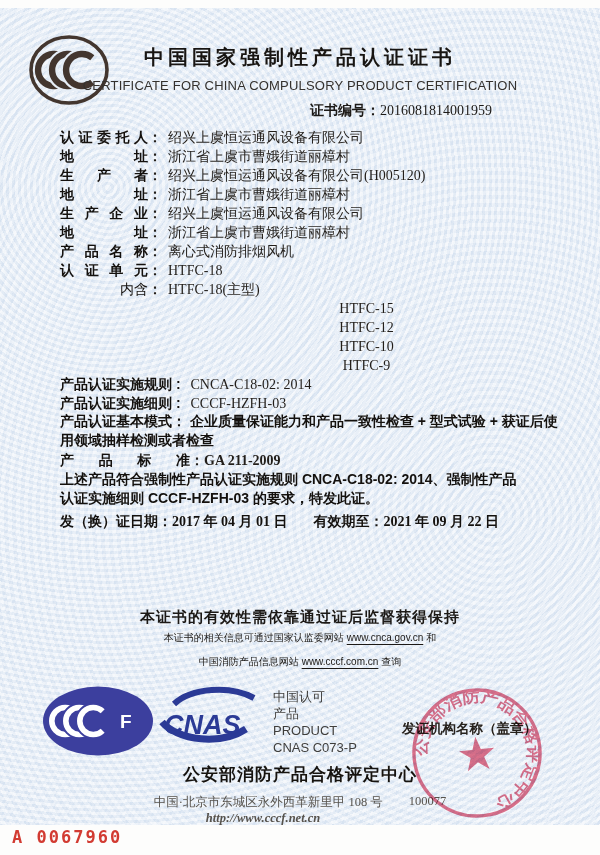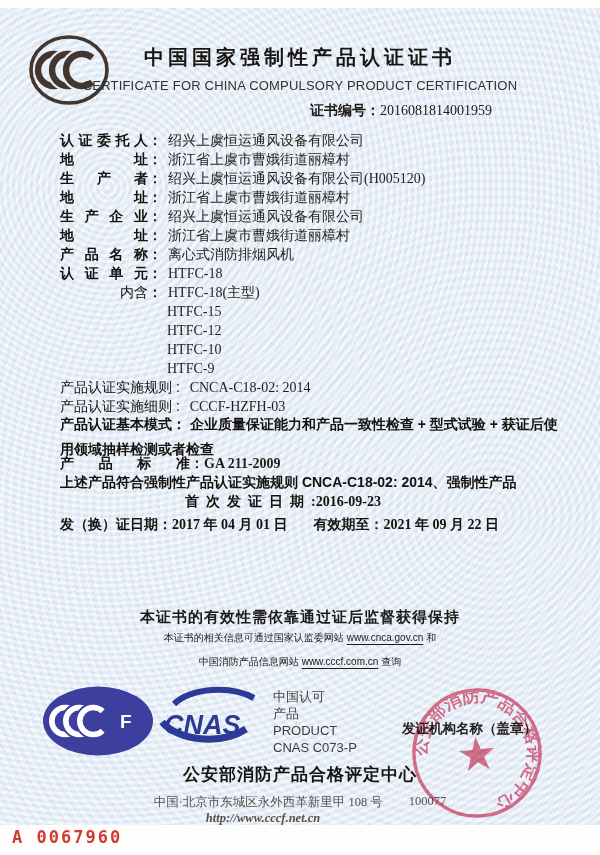--- a/index.html
+++ b/index.html
@@ -21,29 +21,29 @@
     font-size:20px; font-weight:bold; letter-spacing:4px; color:#181512; }
   .title-en { position:absolute; top:70px; left:0; width:100%; text-align:center;
     font-size:13px; color:#34312e; letter-spacing:.2px; }
   .cert-no { position:absolute; top:94px; left:0; width:100%; text-align:right; padding-right:108px;
     font-size:14px; color:#1d1a17; }
   .cert-no .lab { font-weight:bold; }
   .cert-no .num { font-family:"Liberation Serif", serif; }
 
   
   .body { position:absolute; left:60px; top:119px; width:506px; font-size:14px; color:#221e1a; }
-  .row { height:19px; line-height:26px; white-space:nowrap; }
+  .row { height:19px; line-height:21px; white-space:nowrap; }
   .lbl { display:inline-block; width:88px; text-align:justify; text-align-last:justify;
     font-weight:bold; color:#14110e; vertical-align:top; }
   .lbl-r { display:inline-block; width:88px; text-align:right; font-weight:normal; color:#14110e; vertical-align:top; }
   .colon { font-weight:bold; }
   .val { font-family:"Liberation Serif", serif; padding-left:6px; }
-  .indent { padding-left:101px; }
-  .rule-lbl { font-weight:normal; color:#14110e; }
-  .mode-row { height:38px; line-height:25px; white-space:normal; font-weight:bold; color:#14110e; }
+  .indent { padding-left:101px;text-align:center; }
+  .rule-lbl { font-weight:bold; color:#14110e; }
+  .mode-row { height:38px; line-height:19px; white-space:normal; font-weight:bold; color:#14110e; }
   .std-lbl { display:inline-block; width:130px; text-align:justify; text-align-last:justify;
     font-weight:bold; color:#14110e; vertical-align:top; }
   .stmt { font-weight:bold; color:#14110e; }
   .first-date { padding-left:125px; font-weight:bold; color:#14110e; }
   .first-date .lab { letter-spacing:7px; }
   .issue-row { margin-top:4px; font-weight:bold; color:#14110e; }
   .issue-row .gap { display:inline-block; width:26px; }
   .sval { font-family:"Liberation Serif", serif; font-weight:bold; }
 
   
@@ -133,24 +133,22 @@
 
     <div class="mode-row">
       <span>产品认证基本模式：</span> <span>企业质量保证能力和产品一致性检查 + 型式试验 + 获证后使用领域抽样检测或者检查</span>
     </div>
 
     <div class="row">
       <span class="std-lbl">产品标准</span><span class="colon">：</span><span class="sval">GA 211-2009</span>
     </div>
 
     <div class="row stmt">上述产品符合强制性产品认证实施规则 CNCA-C18-02: 2014、强制性产品</div>
-
-    <div class="row first-date">
-      <span class="lab">首次发证日期</span><span class="sval">:2016-09-23</span>
-    </div>
+    <div class="row stmt">认证实施细则 CCCF-HZFH-03 的要求，特发此证。</div>
+
     <div class="row issue-row">
       <span>发（换）证日期：</span><span class="sval">2017 年 04 月 01 日</span><span class="gap"></span><span>有效期至：</span><span class="sval">2021 年 09 月 22 日</span>
     </div>
   </div>
 
   <div class="notices">
     <div class="n1">本证书的有效性需依靠通过证后监督获得保持</div>
     <div class="n2">
       <span>本证书的相关信息可通过国家认监委网站</span><span class="url">www.cnca.gov.cn</span><span>和</span>
     </div>

